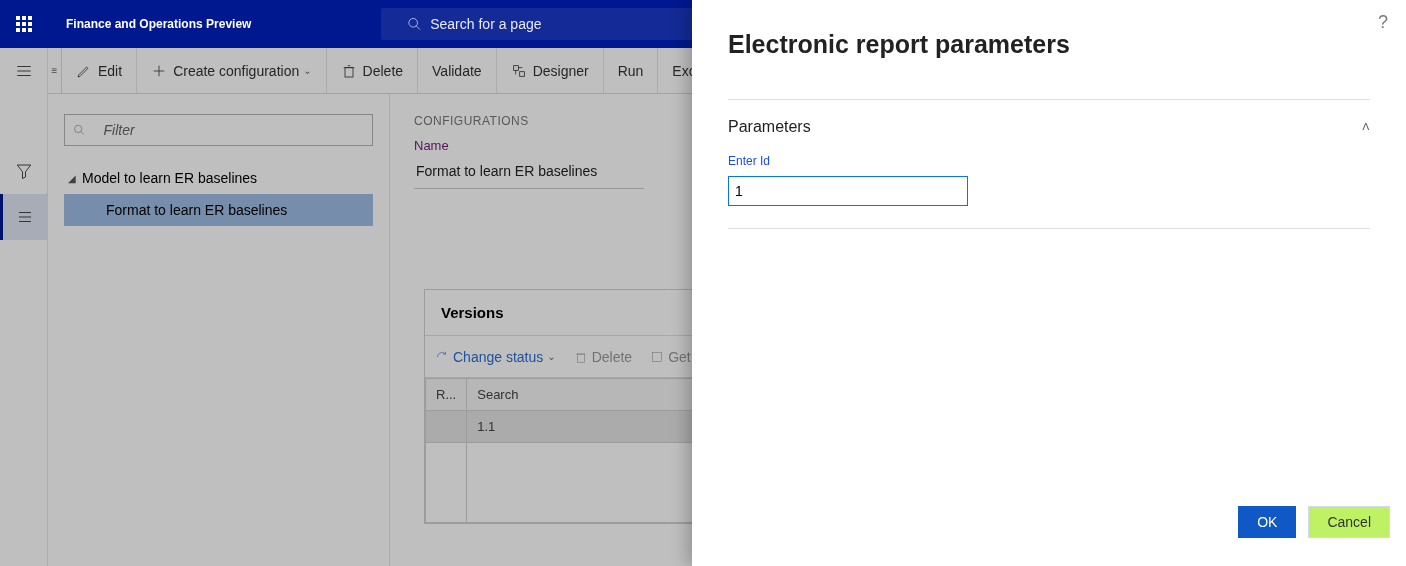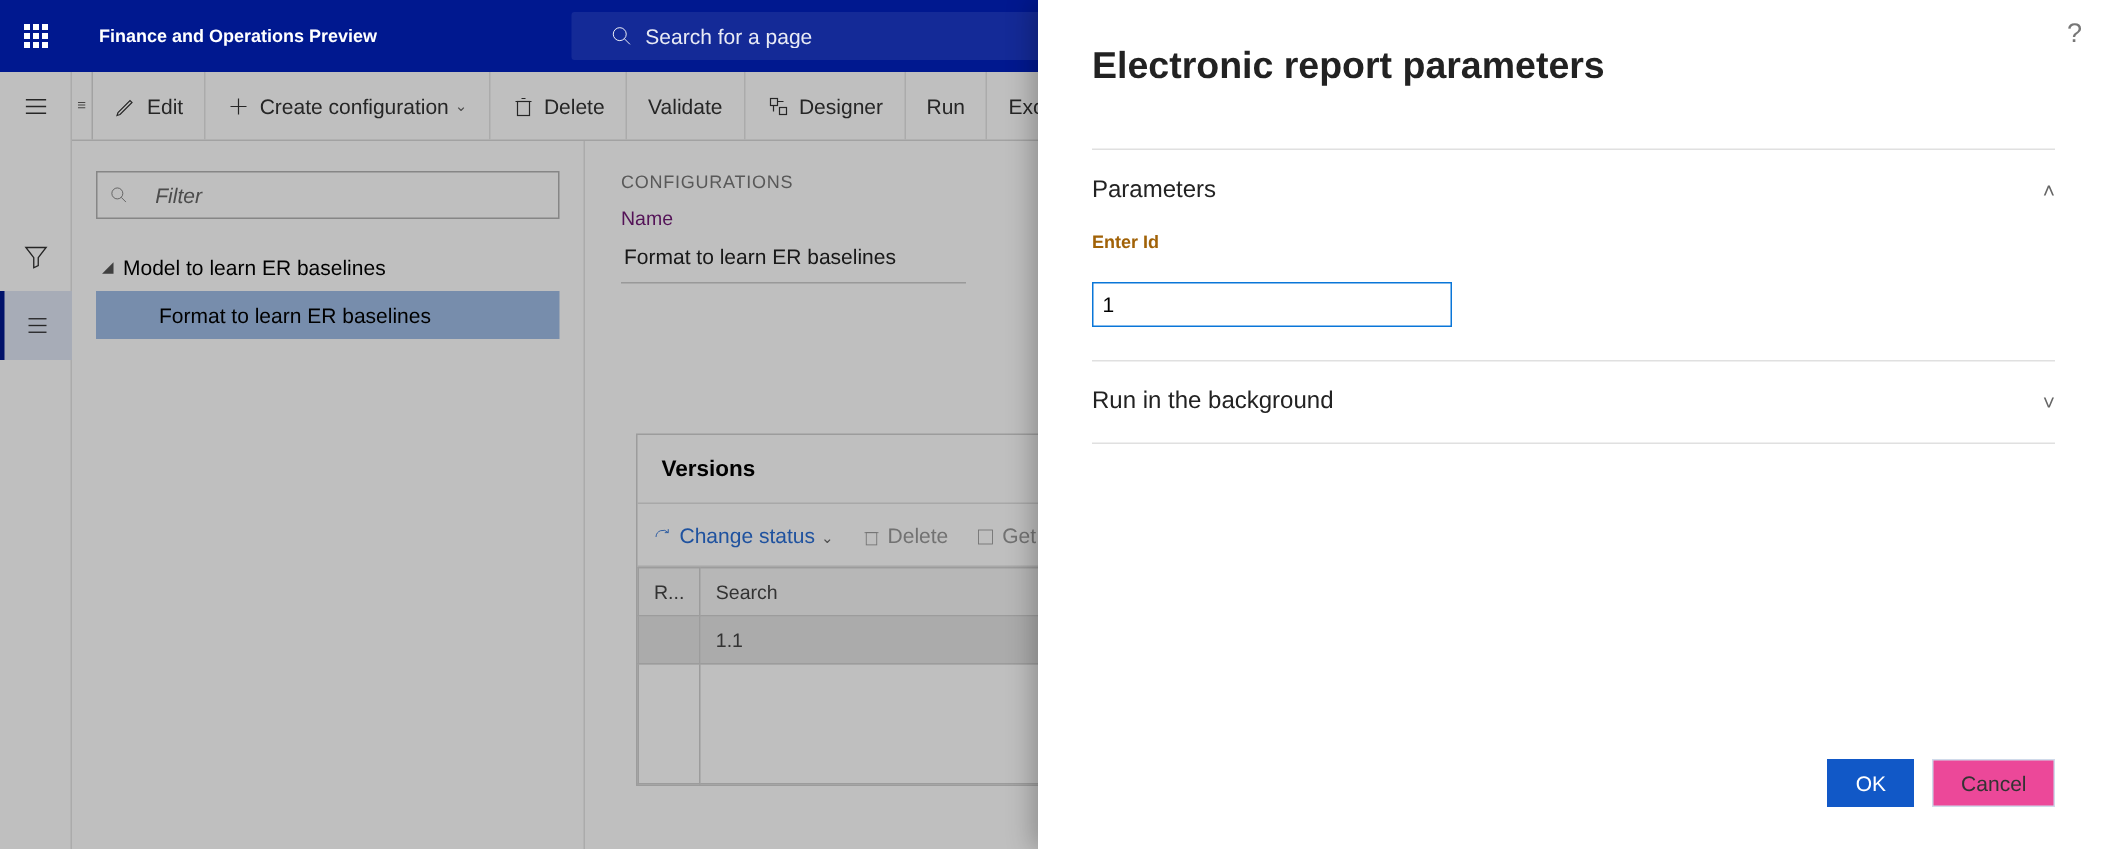--- a/index.html
+++ b/index.html
@@ -44,21 +44,21 @@
 
 .main { position: absolute; left: 390px; top: 94px; right: 0; bottom: 0; padding: 20px 0 0 24px; }
 .section-label { font-size: 12px; color: #777; letter-spacing: 0.5px; }
 .field-row { display: flex; gap: 220px; margin-top: 10px; }
 .field-label { font-size: 13px; color: #701a75; margin-bottom: 6px; }
 .field-value { font-size: 14px; color: #222; height: 30px; border-bottom: 1px solid #ccc; padding: 4px 2px; width: 230px; }
 
 .versions-panel { margin-top: 100px; margin-left: 10px; border: 1px solid #d0d0d0; background: #fff; width: 640px; }
 .versions-head { padding: 14px 16px; font-size: 15px; font-weight: 600; border-bottom: 1px solid #e0e0e0; }
 .versions-toolbar { display: flex; align-items: center; height: 42px; padding: 0 10px; border-bottom: 1px solid #e0e0e0; font-size: 14px; }
-.vt-btn { display: flex; align-items: flex-end; margin-right: 18px; color: #2a6ed4; cursor: pointer; }
+.vt-btn { display: flex; align-items: center; margin-right: 18px; color: #2a6ed4; cursor: pointer; }
 .vt-btn svg { width: 14px; height: 14px; margin-right: 4px; stroke: currentColor; fill: none; }
 .vt-btn.disabled { color: #999; }
 .versions-table { border-collapse: collapse; width: 100%; }
 .versions-table th, .versions-table td { border: 1px solid #d0d0d0; padding: 8px 10px; font-size: 13px; text-align: left; color: #444; font-weight: 400; }
 .versions-table th { background: #f4f4f4; }
 .versions-table tr.sel td { background: #e5e5e5; }
 .versions-table td.rcol, .versions-table th.rcol { width: 28px; }
 
 
 .dim { position: absolute; inset: 0; top: 48px; background: rgba(0,0,0,0.25); }
@@ -66,26 +66,26 @@
 
 .panel { position: absolute; top: 0; right: 0; bottom: 0; width: 714px; background: #fff; box-shadow: -4px 0 16px rgba(0,0,0,0.25); display: flex; flex-direction: column; }
 .panel-head { padding: 30px 36px 24px 36px; display: flex; align-items: center; justify-content: space-between; }
 .panel-title { font-size: 25px; font-weight: 700; color: #222; }
 .help-icon { font-size: 18px; color: #777; cursor: pointer; position: absolute; top: 12px; right: 18px; }
 .panel-body { flex: 1; padding: 16px 36px; overflow: auto; }
 .accordion { border-top: 1px solid #e0e0e0; border-bottom: 1px solid #e0e0e0; }
 .acc-head { display: flex; align-items: center; justify-content: space-between; padding: 18px 0; font-size: 16px; color: #222; cursor: pointer; }
 .acc-head .chev { font-size: 14px; color: #666; }
 .acc-body { padding: 0 0 22px 0; }
-.param-label { font-size: 12px; color: #a16207; margin-bottom: 20px; font-weight: bold; }
+.param-label { font-size: 12px; color: #1d4ed8; margin-bottom: 8px; }
 .param-input { width: 240px; height: 30px; border: 1px solid #0a76d8; padding: 0 6px; font-size: 14px; outline: none; }
-.panel-foot { padding: 18px 36px 28px; display: flex; justify-content: flex-end; gap: 12px; }
+.panel-foot { padding: 18px 16px 28px; display: flex; justify-content: flex-end; gap: 12px; }
 .btn { height: 32px; padding: 0 18px; font-size: 14px; border: 1px solid transparent; cursor: pointer; }
 .btn-primary { background: #1158c7; color: #fff; }
-.btn-secondary { background: #ec4899; color: #333; border-color: #d0daea; }
+.btn-secondary { background: #bef264; color: #333; border-color: #d0daea; }
 </style>
 </head>
 <body>
 
 <div class="topnav">
   <div class="waffle">
     <div class="waffle-grid">
         <span></span>
         <span></span>
         <span></span>
@@ -264,24 +264,18 @@
     <div class="accordion">
       <div class="acc-head">
         <span>Parameters</span>
         <span class="chev">˄</span>
       </div>
       <div class="acc-body">
         <div class="param-label">Enter Id</div>
         <input class="param-input" value="1" style="">
       </div>
     </div>
-    <div class="accordion" style="border-top:none">
-      <div class="acc-head">
-        <span>Run in the background</span>
-        <span class="chev">˅</span>
-      </div>
-    </div>
   </div>
   <div class="panel-foot">
     <button class="btn btn-primary">OK</button>
     <button class="btn btn-secondary">Cancel</button>
   </div>
 </div>
 
 </body></html>

